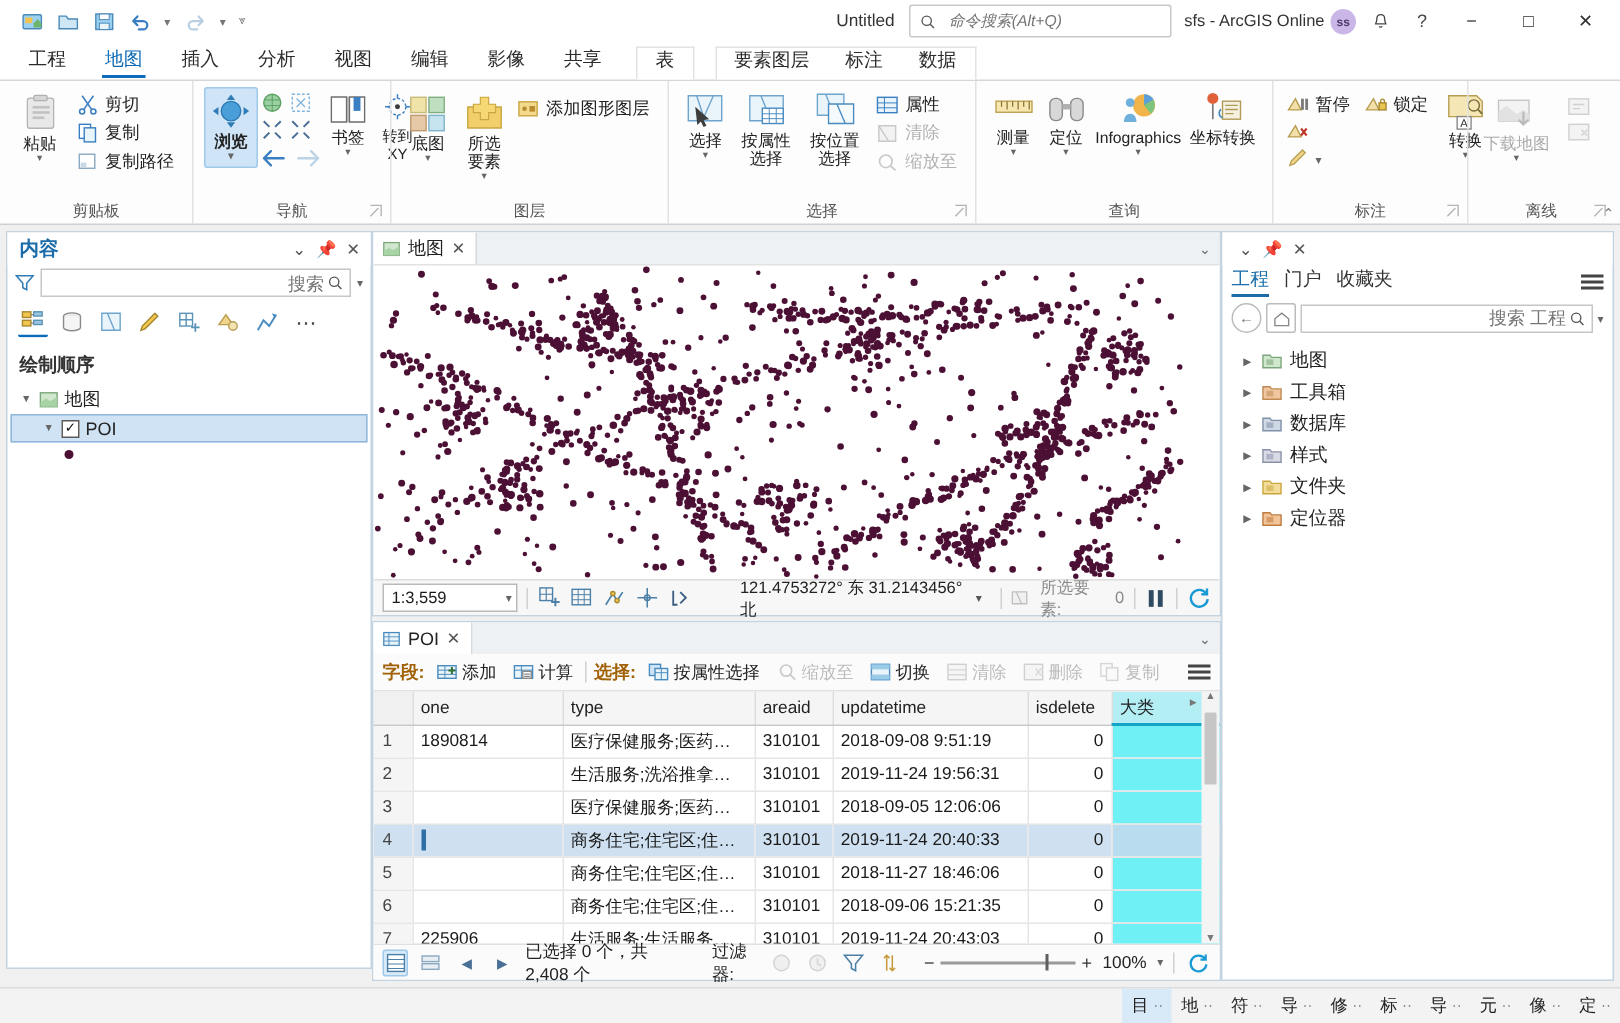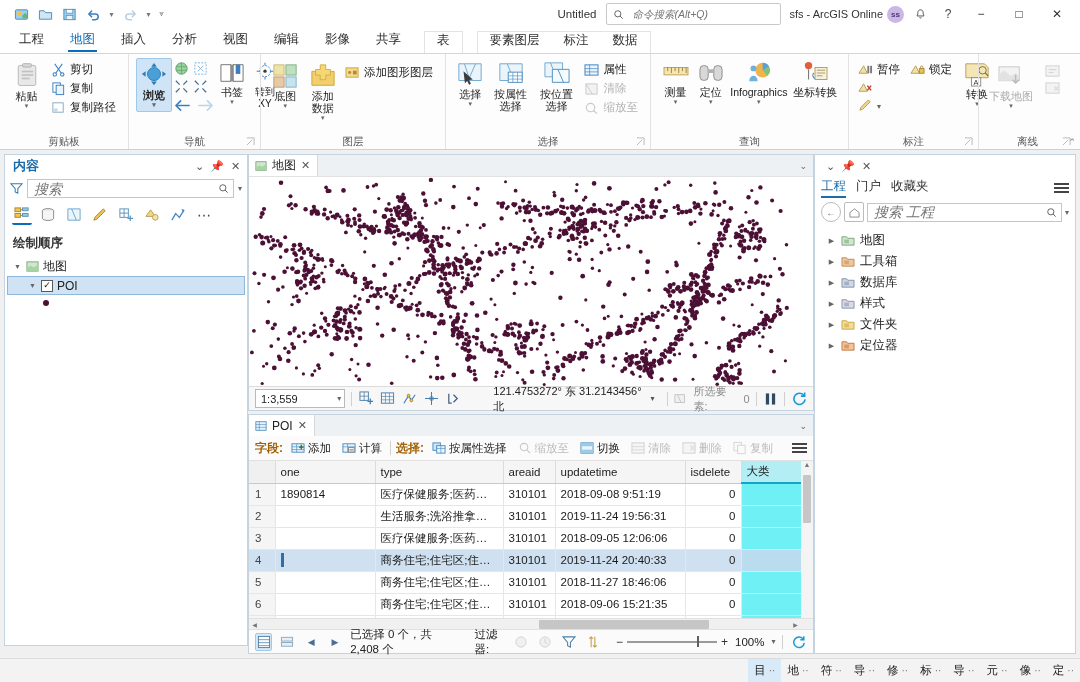--- a/index.html
+++ b/index.html
@@ -59,21 +59,21 @@
   .main { flex:1; display:flex; min-height:0; background:#f0f0f0; }
 
   
   .pane { background:#fff; border:1px solid #c3d3e0; display:flex; flex-direction:column; }
   .pane-title { height:22px; display:flex; align-items:center; padding:0 4px 0 8px; background:#fff; }
   .pane-title .t { font-size:13px; color:#1b6ca8; font-weight:bold; flex:1; }
   .pane-title .tools { display:flex; gap:3px; align-items:center; color:#555;}
   .pane-title .tools div { width:15px; height:15px; display:flex; align-items:center; justify-content:center; font-size:11px;}
   .searchrow { display:flex; align-items:center; gap:4px; padding:2px 5px 3px; }
   .sinput { flex:1; height:19px; border:1px solid #c6c6c6; display:flex; align-items:center; padding:0 4px; background:#fff;}
-  .sinput input { border:none; outline:none; width:100%; font-size:14px; font-style:italic; color:#8a8a8a; background:transparent; font-family:"Liberation Sans",sans-serif;}
+  .sinput input { border:none; outline:none; width:100%; font-size:12px; color:#8a8a8a; background:transparent; font-family:"Liberation Sans",sans-serif;text-align:right;}
   .toolstrip { display:flex; align-items:center; gap:6px; padding:4px 7px 0; }
   .toolstrip .ti { width:20px; height:20px; display:flex; align-items:center; justify-content:center; border-radius:2px;}
   .toolstrip .ti.act { border-bottom:2px solid #0a6cbb; }
 
   
   #contents-pane { width:244px; margin:4px 0 12px 4px; }
   .draworder { font-size:12.5px; font-weight:bold; color:#333; padding:10px 8px 4px; }
   .tree { padding:0 2px; }
   .tnode { display:flex; align-items:center; gap:4px; height:20px; padding-left:6px; font-size:12px; color:#222;}
   .tnode.l2 { padding-left:20px; }
@@ -113,21 +113,21 @@
 
   
   .tablepane { flex:1; background:#fff; border:1px solid #c3d3e0; display:flex; flex-direction:column; min-height:0;}
   .tbar { height:25px; display:flex; align-items:center; gap:5px; padding:0 6px; border-bottom:1px solid #e0e0e0; background:#fbfbfb;}
   .tbar .grp-lbl { font-size:12px; font-weight:bold; color:#a16207; }
   .tbar .tb { display:flex; align-items:center; gap:3px; font-size:11.5px; color:#222; padding:1px 3px; border-radius:2px;}
   .tbar .tb.disabled { color:#bcbcbc;}
   .tbar .hamb { margin-left:auto; }
 
   table.grid { border-collapse:collapse; width:100%; table-layout:fixed; font-size:11.5px;}
-  .gridwrap { flex:1; overflow:hidden; position:relative; display:flex; flex-direction:column; min-height:0;}
+  .gridwrap { flex:1; overflow:hidden; position:relative; display:flex; flex-direction:row; min-height:0;}
   .gridscroll { flex:1; overflow:hidden; }
   table.grid th { background:#f5f5f5; border-right:1px solid #dcdcdc; border-bottom:1px solid #c9c9c9; font-weight:normal; text-align:left; padding:3px 5px; color:#222; height:19px; white-space:nowrap; overflow:hidden;}
   table.grid th.hl { background:#b3eef5; border-bottom:2px solid #14a4c8;}
   table.grid td { border-right:1px solid #e6e6e6; border-bottom:1px solid #e6e6e6; padding:3px 5px; height:22px; white-space:nowrap; overflow:hidden; text-overflow:ellipsis;}
   table.grid td.rownum { background:#f5f5f5; color:#444; width:26px; text-align:left; padding-left:6px;}
   table.grid td.right { text-align:right; }
   table.grid td.cyan { background:#6ef0f5; }
   table.grid tr.sel td { background:#cfe0f0; }
   table.grid tr.sel td.cyan { background:#b9dcee; }
   table.grid tr.sel td.rownum { background:#cfe0f0; }
@@ -398,21 +398,21 @@
         </div>
         <div class="big-btn">
           <span class="ico">
             <svg width="30" height="26" viewBox="0 0 32 28">
                 <path d="M4 9h24v15H4z" fill="#f2cf6b" stroke="#c9a63f"></path>
                 <rect x="13" y="2" width="6" height="16" fill="#f0c64f"></rect>
                 <rect x="8" y="7" width="16" height="6" fill="#f0c64f"></rect>
                 <path d="M13 2h6v5h5v6h-5v5h-6v-5H8V7h5z" fill="#f5d873" stroke="#c9a63f" stroke-width=".8"></path>
               </svg>
           </span>
-          <span class="lbl">添加数据</span>
+          <span class="lbl">所选要素</span>
           <span class="drop">▾</span>
         </div>
         <div class="small-col" style="padding-top:4px;">
           <div class="small-btn">
             <span class="ico">
                 <svg width="15" height="14" viewBox="0 0 16 15">
                   <rect x="1" y="2" width="13" height="10" fill="#f3d98c" stroke="#c9a63f"></rect>
                   <circle cx="5" cy="7" r="1.6" fill="#b88b2f"></circle>
                   <rect x="8.5" y="5" width="4" height="4" fill="#b88b2f"></rect>
                 </svg>

